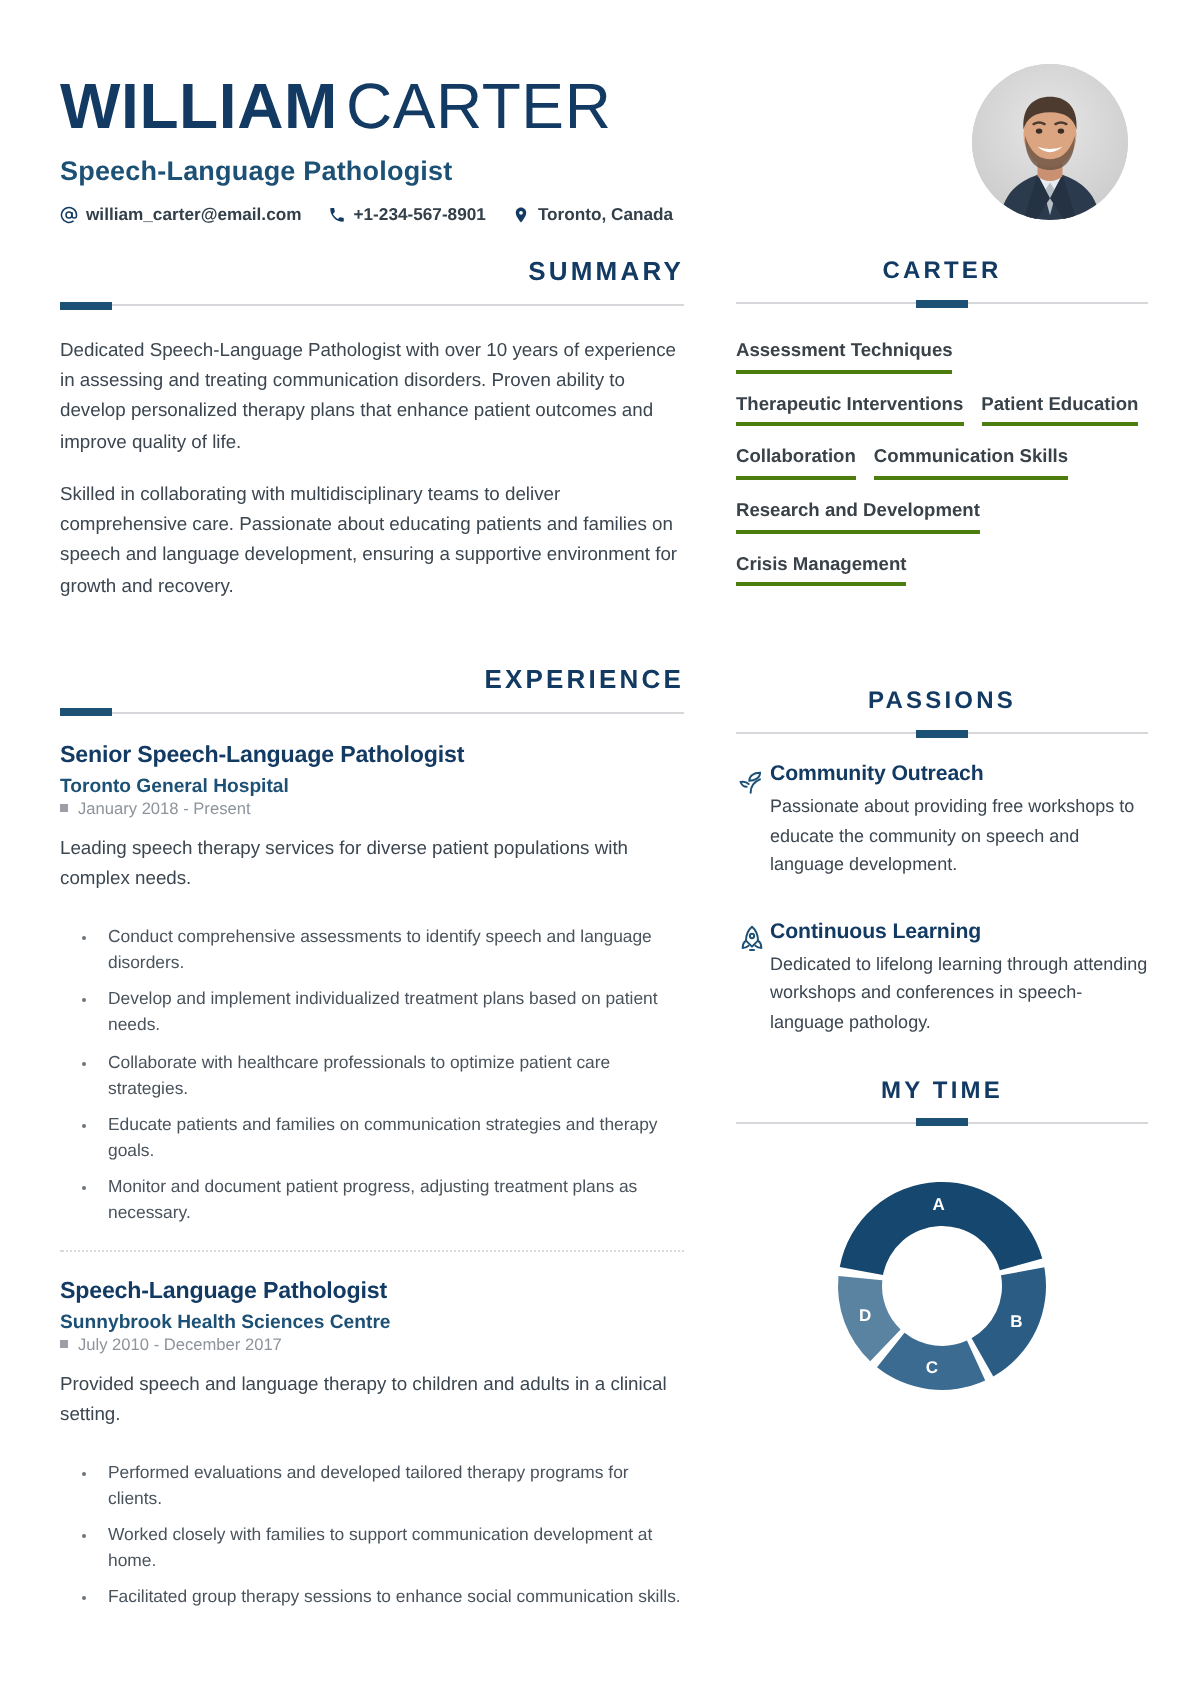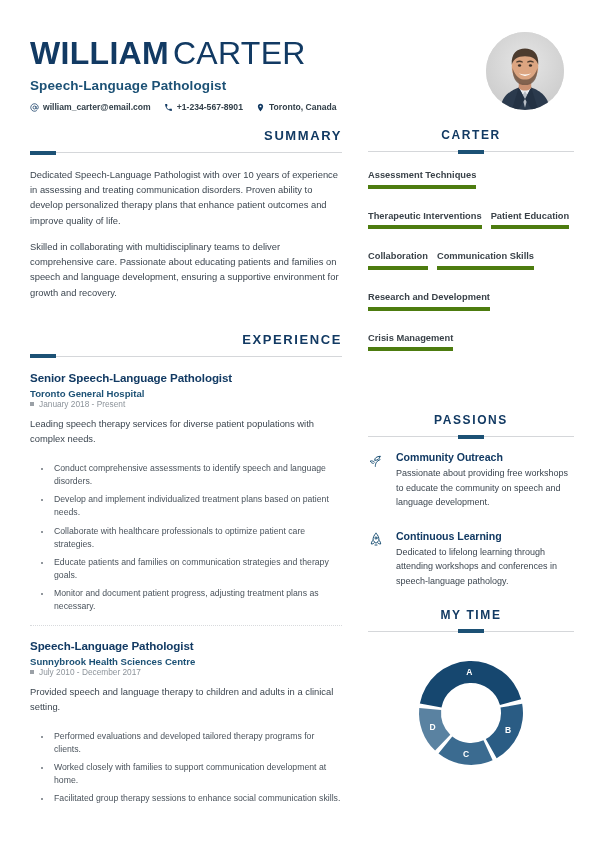--- a/index.html
+++ b/index.html
@@ -117,22 +117,22 @@
     display: flex;
     flex-wrap: wrap;
     column-gap: 9px;
     row-gap: 0px;
   }
   .skill {
     font-size: 9.3px;
     font-weight: 700;
     color: #3a4249;
     padding: 4px 0 4px 0;
-    margin-bottom: 18px;
-    border-bottom: 4px solid #4d7c0f;
+    margin-bottom: 6px;
+    border-bottom: 2px solid #4d7c0f;
     white-space: nowrap;
     line-height: 1.15;
   }
 
   
   .job { position: relative; }
   .job-role {
     font-size: 11.6px;
     font-weight: 700;
     color: #123a63;
@@ -174,21 +174,20 @@
   }
   .bullets li::marker { font-size: 8px; color: #6c757d; }
   .dotted-sep {
     border-top: 1px dotted #d8dadd;
     margin: 12px 0 13px 0;
   }
 
   
   .passion {
     display: flex;
-    gap: 11px;
     margin-bottom: 15px;
   }
   .passion-icon {
     width: 17px; flex: none;
     color: #1c5175;
     padding-top: 2px;
   }
   .passion-icon svg { display: block; }
   .passion-title {
     font-size: 10.6px;

